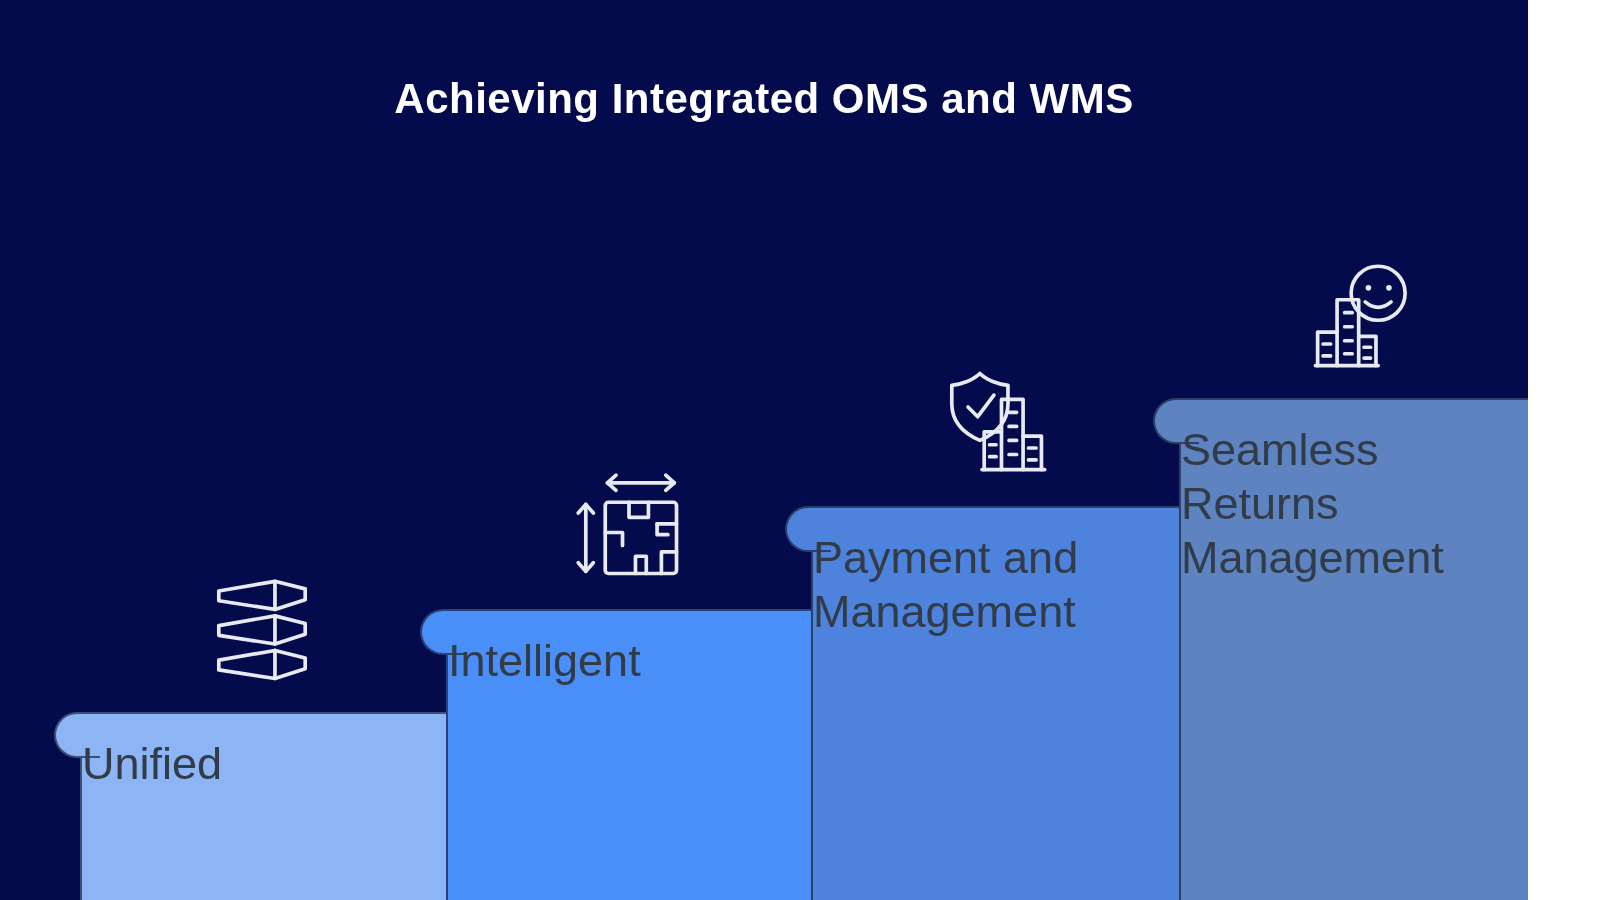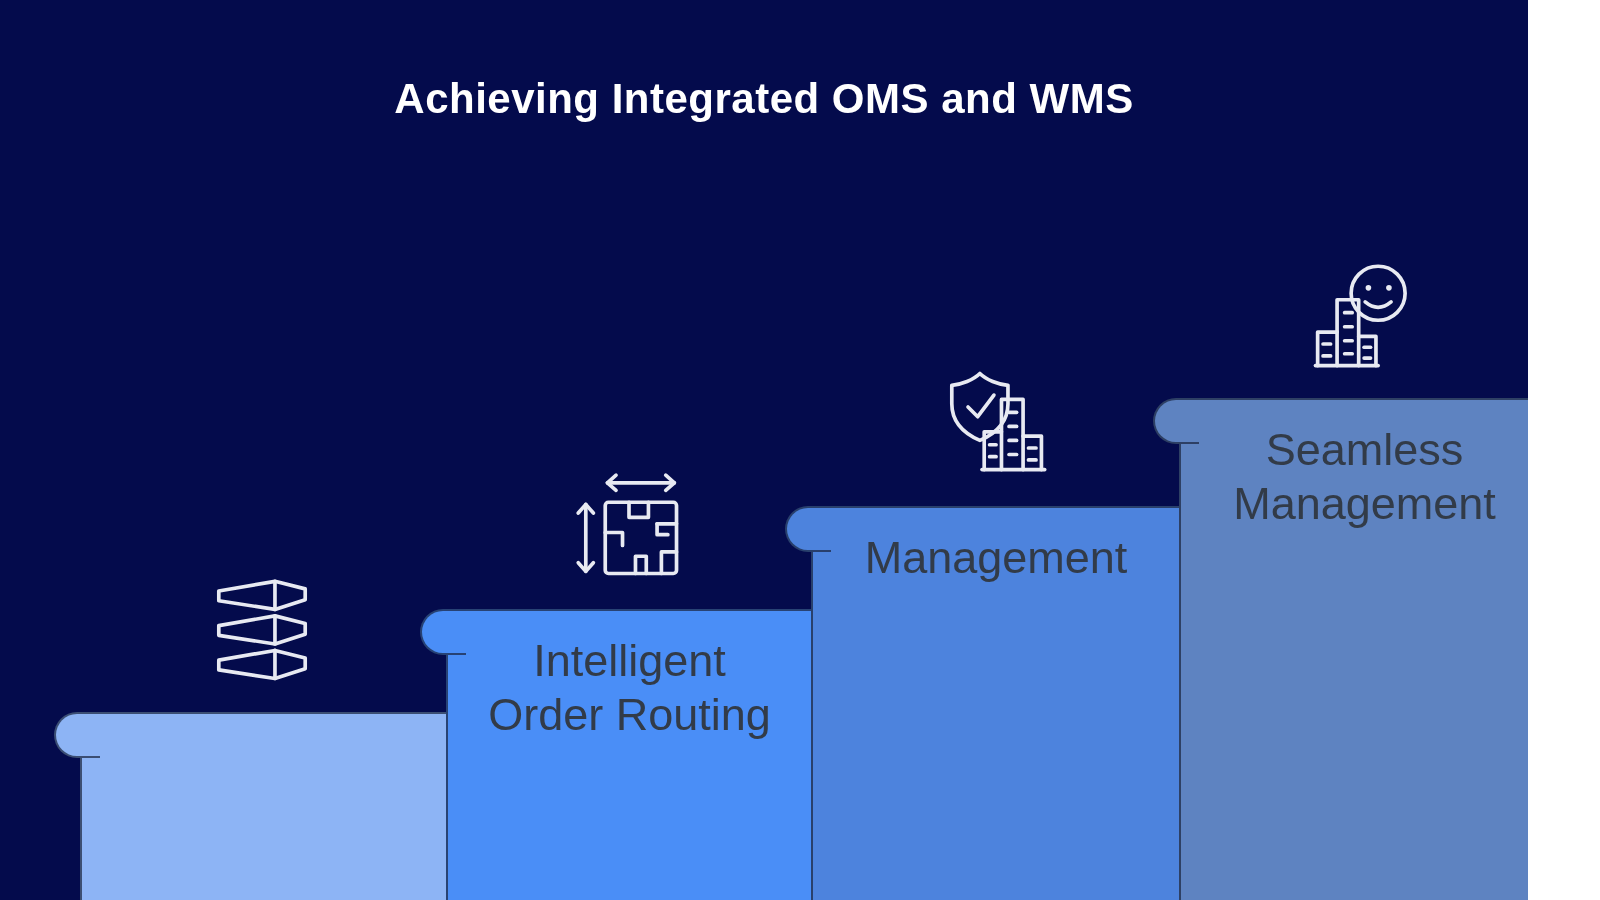--- a/index.html
+++ b/index.html
@@ -52,21 +52,21 @@
   }
 
   .step-1 { left: 80px;   top: 712px; width: 368px; }
   .step-2 { left: 446px;  top: 609px; width: 367px; }
   .step-3 { left: 811px;  top: 506px; width: 370px; }
   .step-4 { left: 1179px; top: 398px; width: 371px; }
 
   .step-label {
     position: relative;
     padding-top: 23px;
-    text-align: center;
+    text-align: left;
     font-size: 45px;
     line-height: 54px;
     font-weight: 400;
   }
   .step-label span { display: block; }
 
   
   .icon-box { position: absolute; width: 108px; height: 108px; }
   .icon-1 { left: 208px;  top: 577px; }
   .icon-2 { left: 575px;  top: 472px; }
@@ -76,39 +76,41 @@
 </style>
 </head>
 <body>
 
 <div class="canvas" style="background-color: rgb(4, 11, 76);">
 
   <h1 class="title" style="color: rgb(255, 255, 255);">Achieving Integrated OMS and WMS</h1>
 
   <div class="step step-1" style="background-color: rgb(141, 180, 245); border-color: rgba(25, 35, 60, 0.7); color: rgb(50, 59, 72);">
     <div class="step-label">
+      <span>Unified</span>
     </div>
   </div>
 
   <div class="step step-2" style="background-color: rgb(74, 142, 247); border-color: rgba(25, 35, 60, 0.7); color: rgb(50, 59, 72);">
     <div class="step-label">
       <span>Intelligent</span>
-      <span>Order Routing</span>
     </div>
   </div>
 
   <div class="step step-3" style="background-color: rgb(77, 131, 221); border-color: rgba(25, 35, 60, 0.7); color: rgb(50, 59, 72);">
     <div class="step-label">
+      <span>Payment and</span>
       <span>Management</span>
     </div>
   </div>
 
   <div class="step step-4" style="background-color: rgb(94, 131, 193); border-color: rgba(25, 35, 60, 0.7); color: rgb(50, 59, 72);">
     <div class="step-label">
       <span>Seamless</span>
+      <span>Returns</span>
       <span>Management</span>
     </div>
   </div>
 
   <div class="icon-box icon-1" style="color: rgb(232, 234, 242);">
     <svg viewBox="0 0 100 100" fill="none" stroke="currentColor" stroke-width="3.4" stroke-linecap="round" stroke-linejoin="round">
       <path d="M10 13 L62 4 L90 11 L90 21 L62 30 L10 22 Z"></path>
         <path d="M62 4 V30"></path>
       <path d="M10 45 L62 36 L90 43 L90 53 L62 62 L10 54 Z"></path>
         <path d="M62 36 V62"></path>

